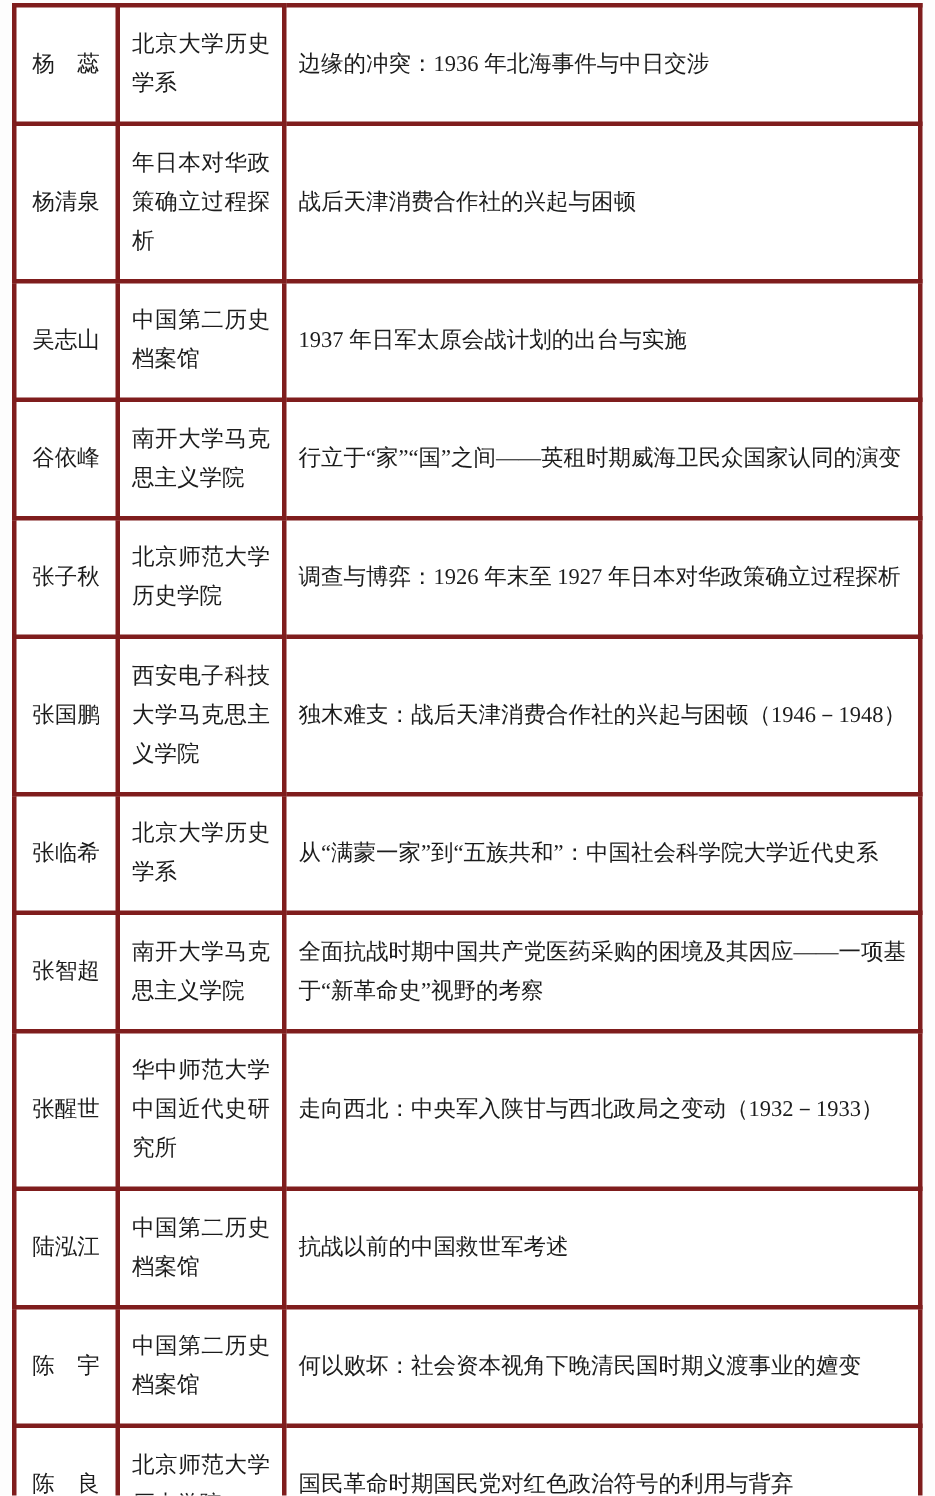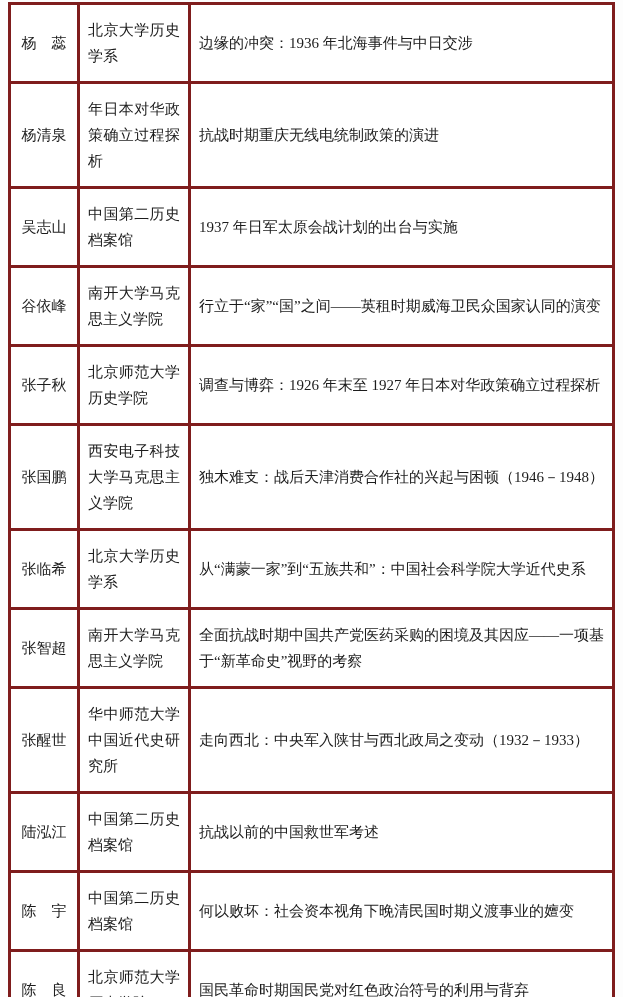--- a/index.html
+++ b/index.html
@@ -58,21 +58,21 @@
   <table class="doc-table">
     <tbody>
         <tr>
           <td class="col-name">杨　蕊</td>
           <td class="col-affiliation">北京大学历史学系</td>
           <td class="col-title">边缘的冲突：1936 年北海事件与中日交涉</td>
         </tr>
         <tr>
           <td class="col-name">杨清泉</td>
           <td class="col-affiliation">年日本对华政策确立过程探析</td>
-          <td class="col-title">抗战时期重庆无线电统制政策的演进</td>
+          <td class="col-title">战后天津消费合作社的兴起与困顿</td>
         </tr>
         <tr>
           <td class="col-name">吴志山</td>
           <td class="col-affiliation">中国第二历史档案馆</td>
           <td class="col-title">1937 年日军太原会战计划的出台与实施</td>
         </tr>
         <tr>
           <td class="col-name">谷依峰</td>
           <td class="col-affiliation">南开大学马克思主义学院</td>
           <td class="col-title">行立于“家”“国”之间——英租时期威海卫民众国家认同的演变</td>

